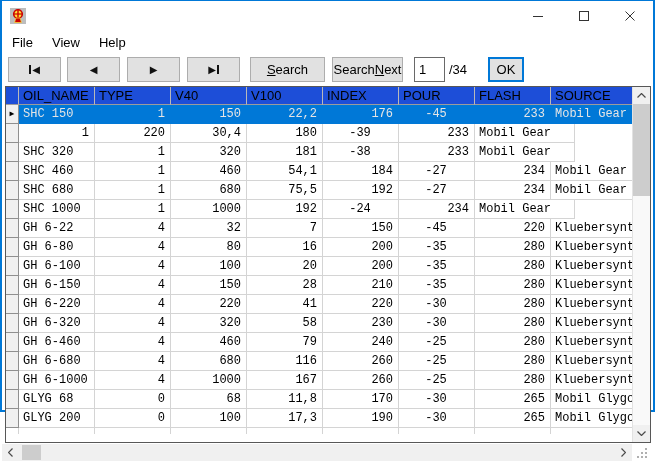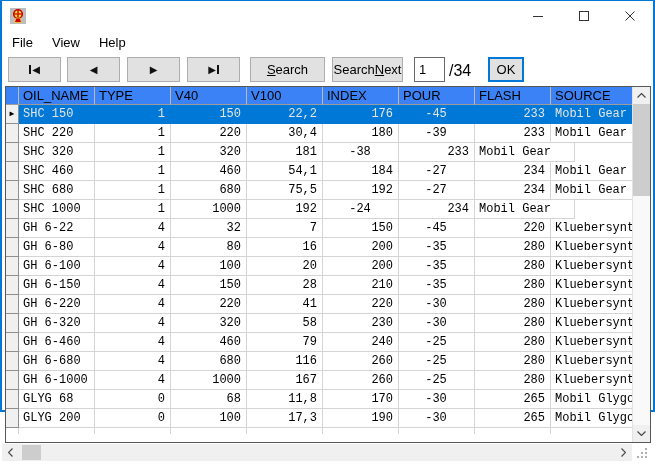--- a/index.html
+++ b/index.html
@@ -23,30 +23,30 @@
          display:flex; align-items:center; justify-content:center; font-size:13px; color:#000; cursor:default; }
   .nav-btn { width:53px; gap:1px; }
   .tri { font-size:10px; line-height:10px; color:#111; }
   .vbar { width:2px; height:9px; background:#111; }
   #btn-first { left:6px; } #btn-prior { left:65px; } #btn-next { left:125px; } #btn-last { left:185px; }
   #btn-search { left:248px; width:75px; }
   #btn-search-next { left:330px; width:71px; }
   .u { text-decoration:underline; }
   .rec-input { position:absolute; left:412px; top:4px; width:31px; height:25px; border:1px solid #696969;
                font:13px "Liberation Sans",sans-serif; padding-left:4px; background:#fff; }
-  .rec-total { position:absolute; left:447px; top:9px; font-size:16px; color:#000; }
+  .rec-total { position:absolute; left:447px; top:9px; font-size:13px; color:#000; }
   #btn-ok { left:486px; width:36px; border:2px solid #0078d7; }
   
   .grid { position:absolute; left:3px; top:85px; width:646px; height:357px;
           border:1px solid #575757; background:#fff; display:flex; }
   .grid-main { flex:1; overflow:hidden; display:flex; flex-direction:column;
                font-family:"Liberation Mono",monospace; font-size:12px; color:#000; }
   .g-hdr { display:flex; height:18px; flex:none; font-family:"Liberation Sans",sans-serif; font-size:13px; }
   .g-hcell { border-right:1px solid #b9b9b9; border-bottom:1px solid #9c9c9c; padding:1px 0 0 4px;
-             white-space:nowrap; overflow:hidden; background:#3b82f6; flex:none; }
+             white-space:nowrap; overflow:hidden; background:#1d4ed8; flex:none; }
   .g-row { display:flex; height:19px; flex:none; }
   .g-sel { width:13px; flex:none; background:#f0f0f0; border-right:1px solid #8f8f8f; border-bottom:1px solid #8f8f8f;
            display:flex; align-items:center; justify-content:center; }
   .marker { font-size:8px; color:#000; line-height:8px; }
   .g-cell { border-right:1px solid #d4d4d4; border-bottom:1px solid #d4d4d4; padding:2px 5px 0 4px;
             white-space:nowrap; overflow:hidden; flex:none; }
   .c0 { width:76px; } .c1 { width:76px; text-align:right; } .c2 { width:76px; text-align:right; }
   .c3 { width:76px; text-align:right; } .c4 { width:76px; text-align:right; }
   .c5 { width:76px; text-align:center; } .c6 { width:76px; text-align:right; } .c7 { width:100px; }
   .h0 { width:13px; padding:0; } .h1,.h2,.h3,.h4,.h5,.h6,.h7 { width:76px; } .h8 { width:100px; }
@@ -158,21 +158,20 @@
             <div class="g-cell c1">1</div>
             <div class="g-cell c2">150</div>
             <div class="g-cell c3">22,2</div>
             <div class="g-cell c4">176</div>
             <div class="g-cell c5">-45</div>
             <div class="g-cell c6">233</div>
             <div class="g-cell c7">Mobil Gear</div>
           </div>
           <div class="g-row">
             <div class="g-sel"></div>
-            <div class="g-cell c0">SHC 220</div>
             <div class="g-cell c1">1</div>
             <div class="g-cell c2">220</div>
             <div class="g-cell c3">30,4</div>
             <div class="g-cell c4">180</div>
             <div class="g-cell c5">-39</div>
             <div class="g-cell c6">233</div>
             <div class="g-cell c7">Mobil Gear</div>
           </div>
           <div class="g-row">
             <div class="g-sel"></div>

